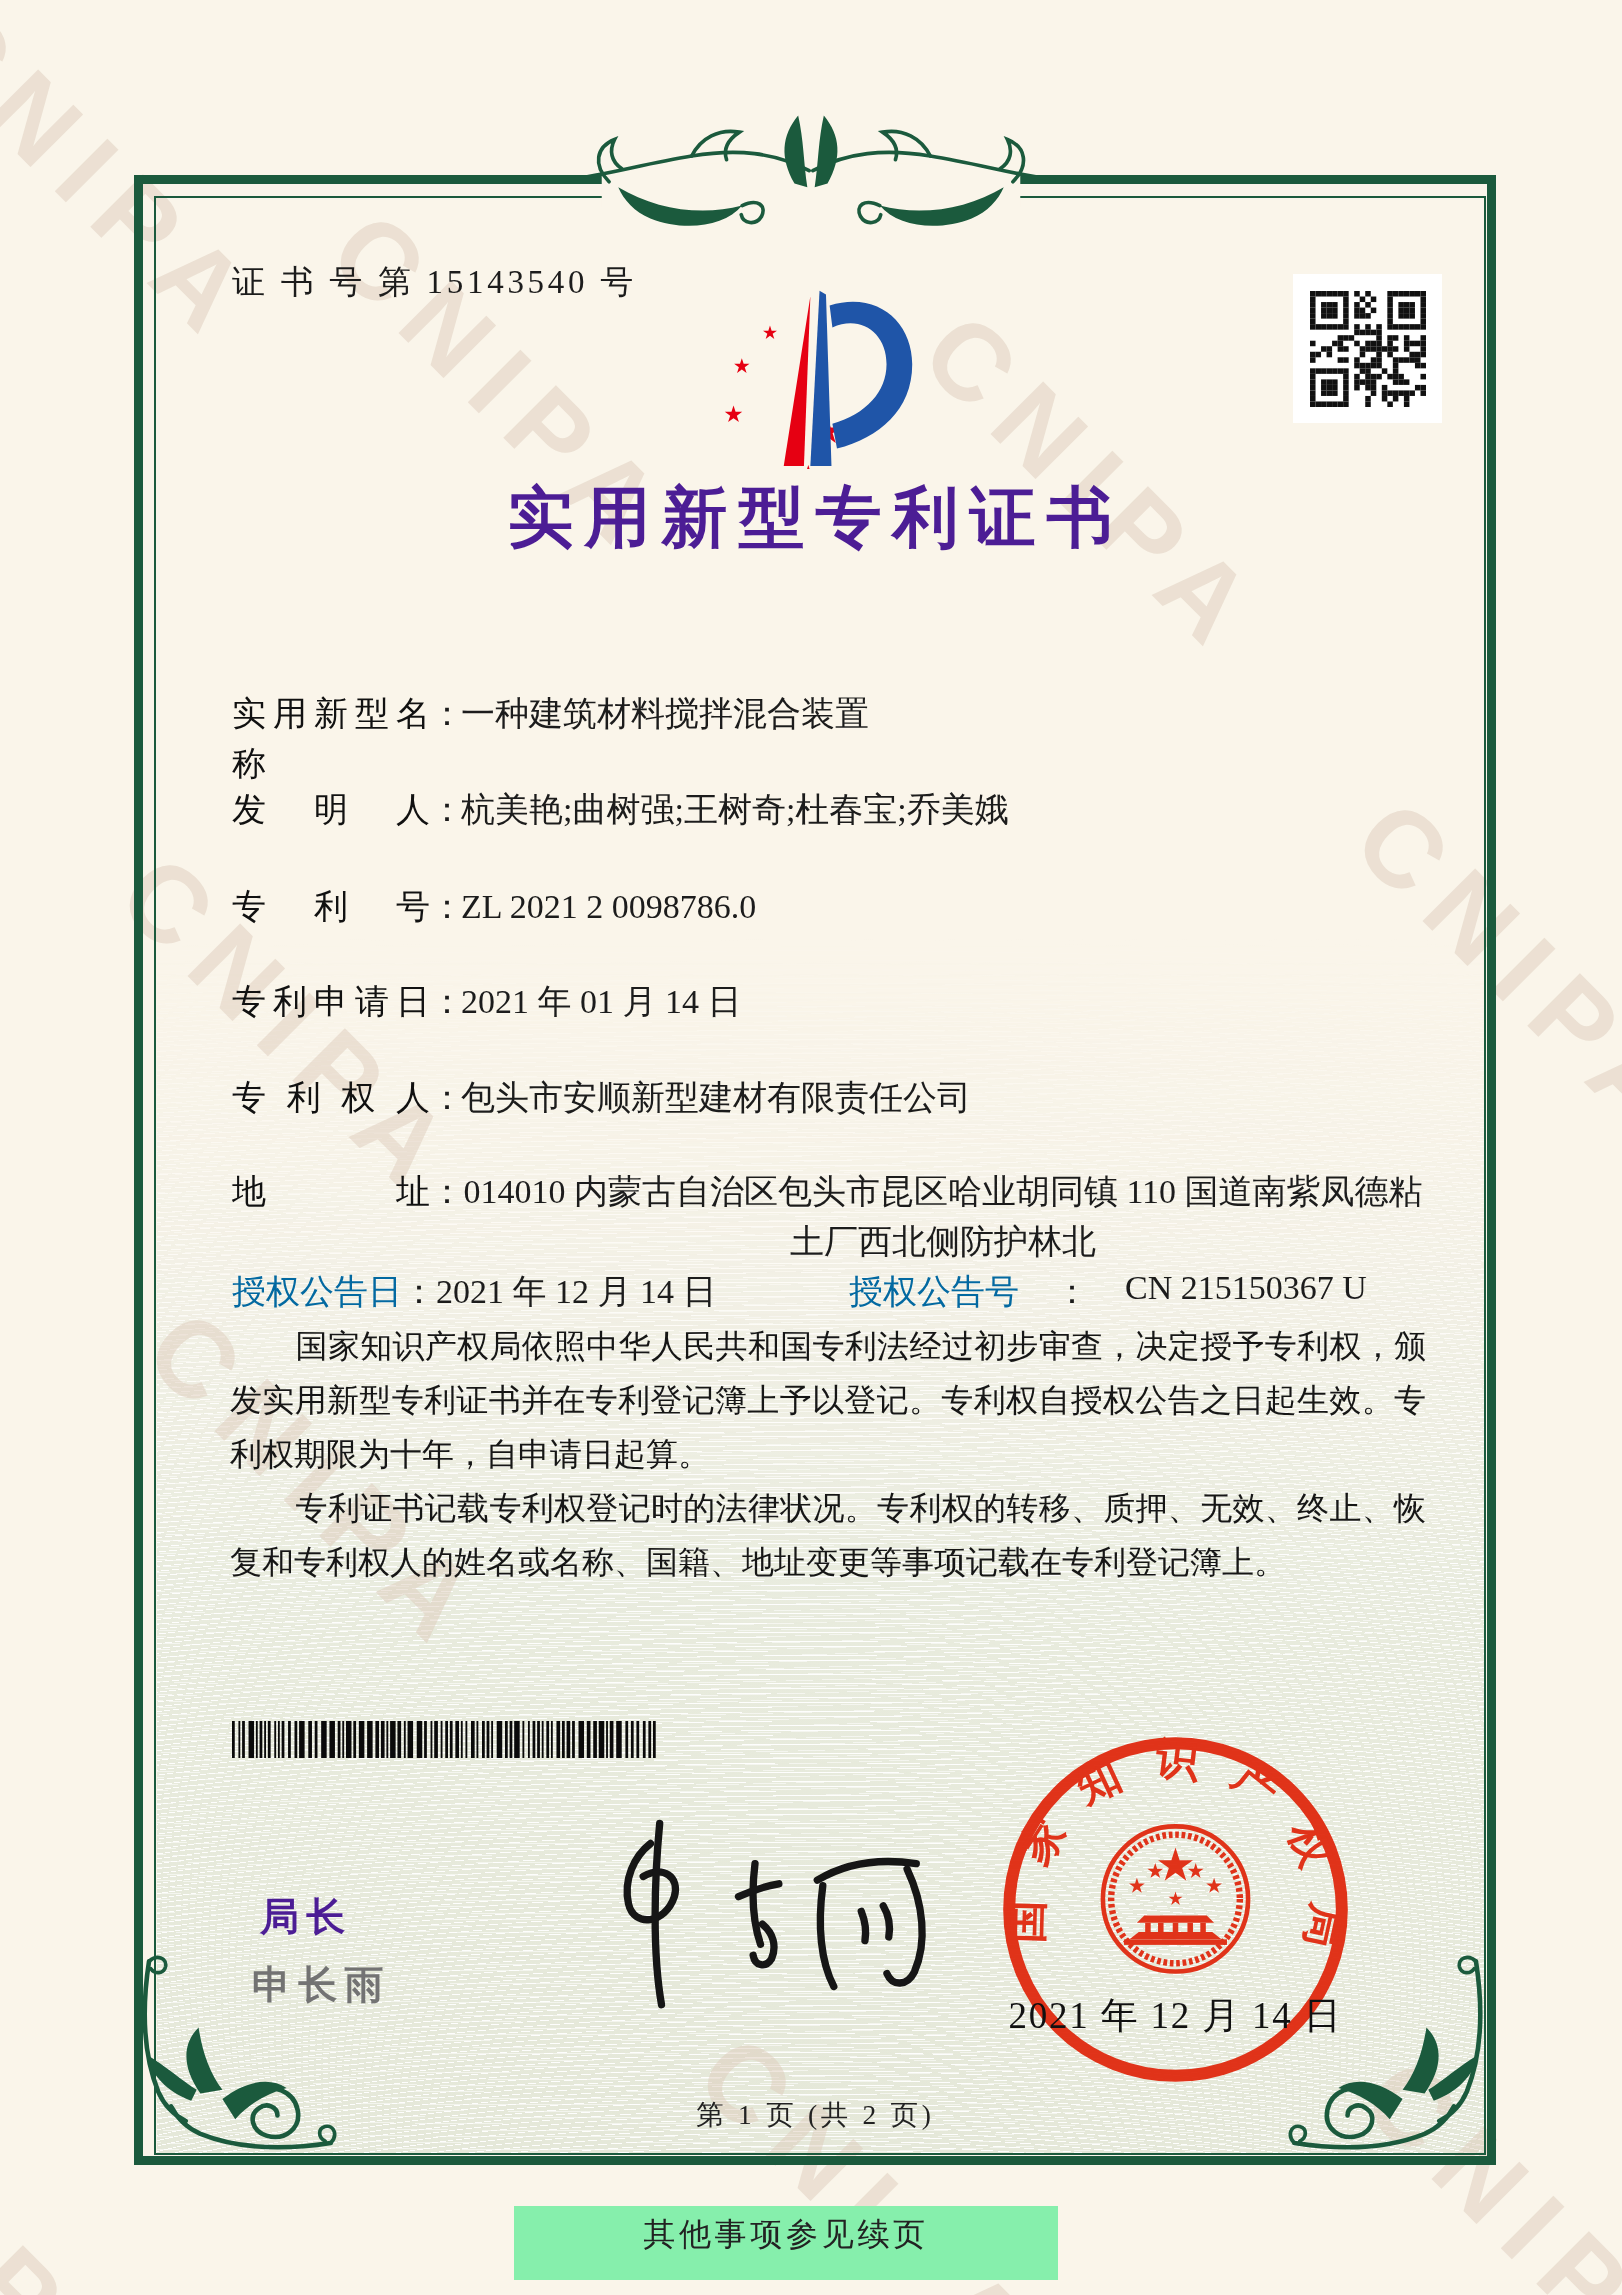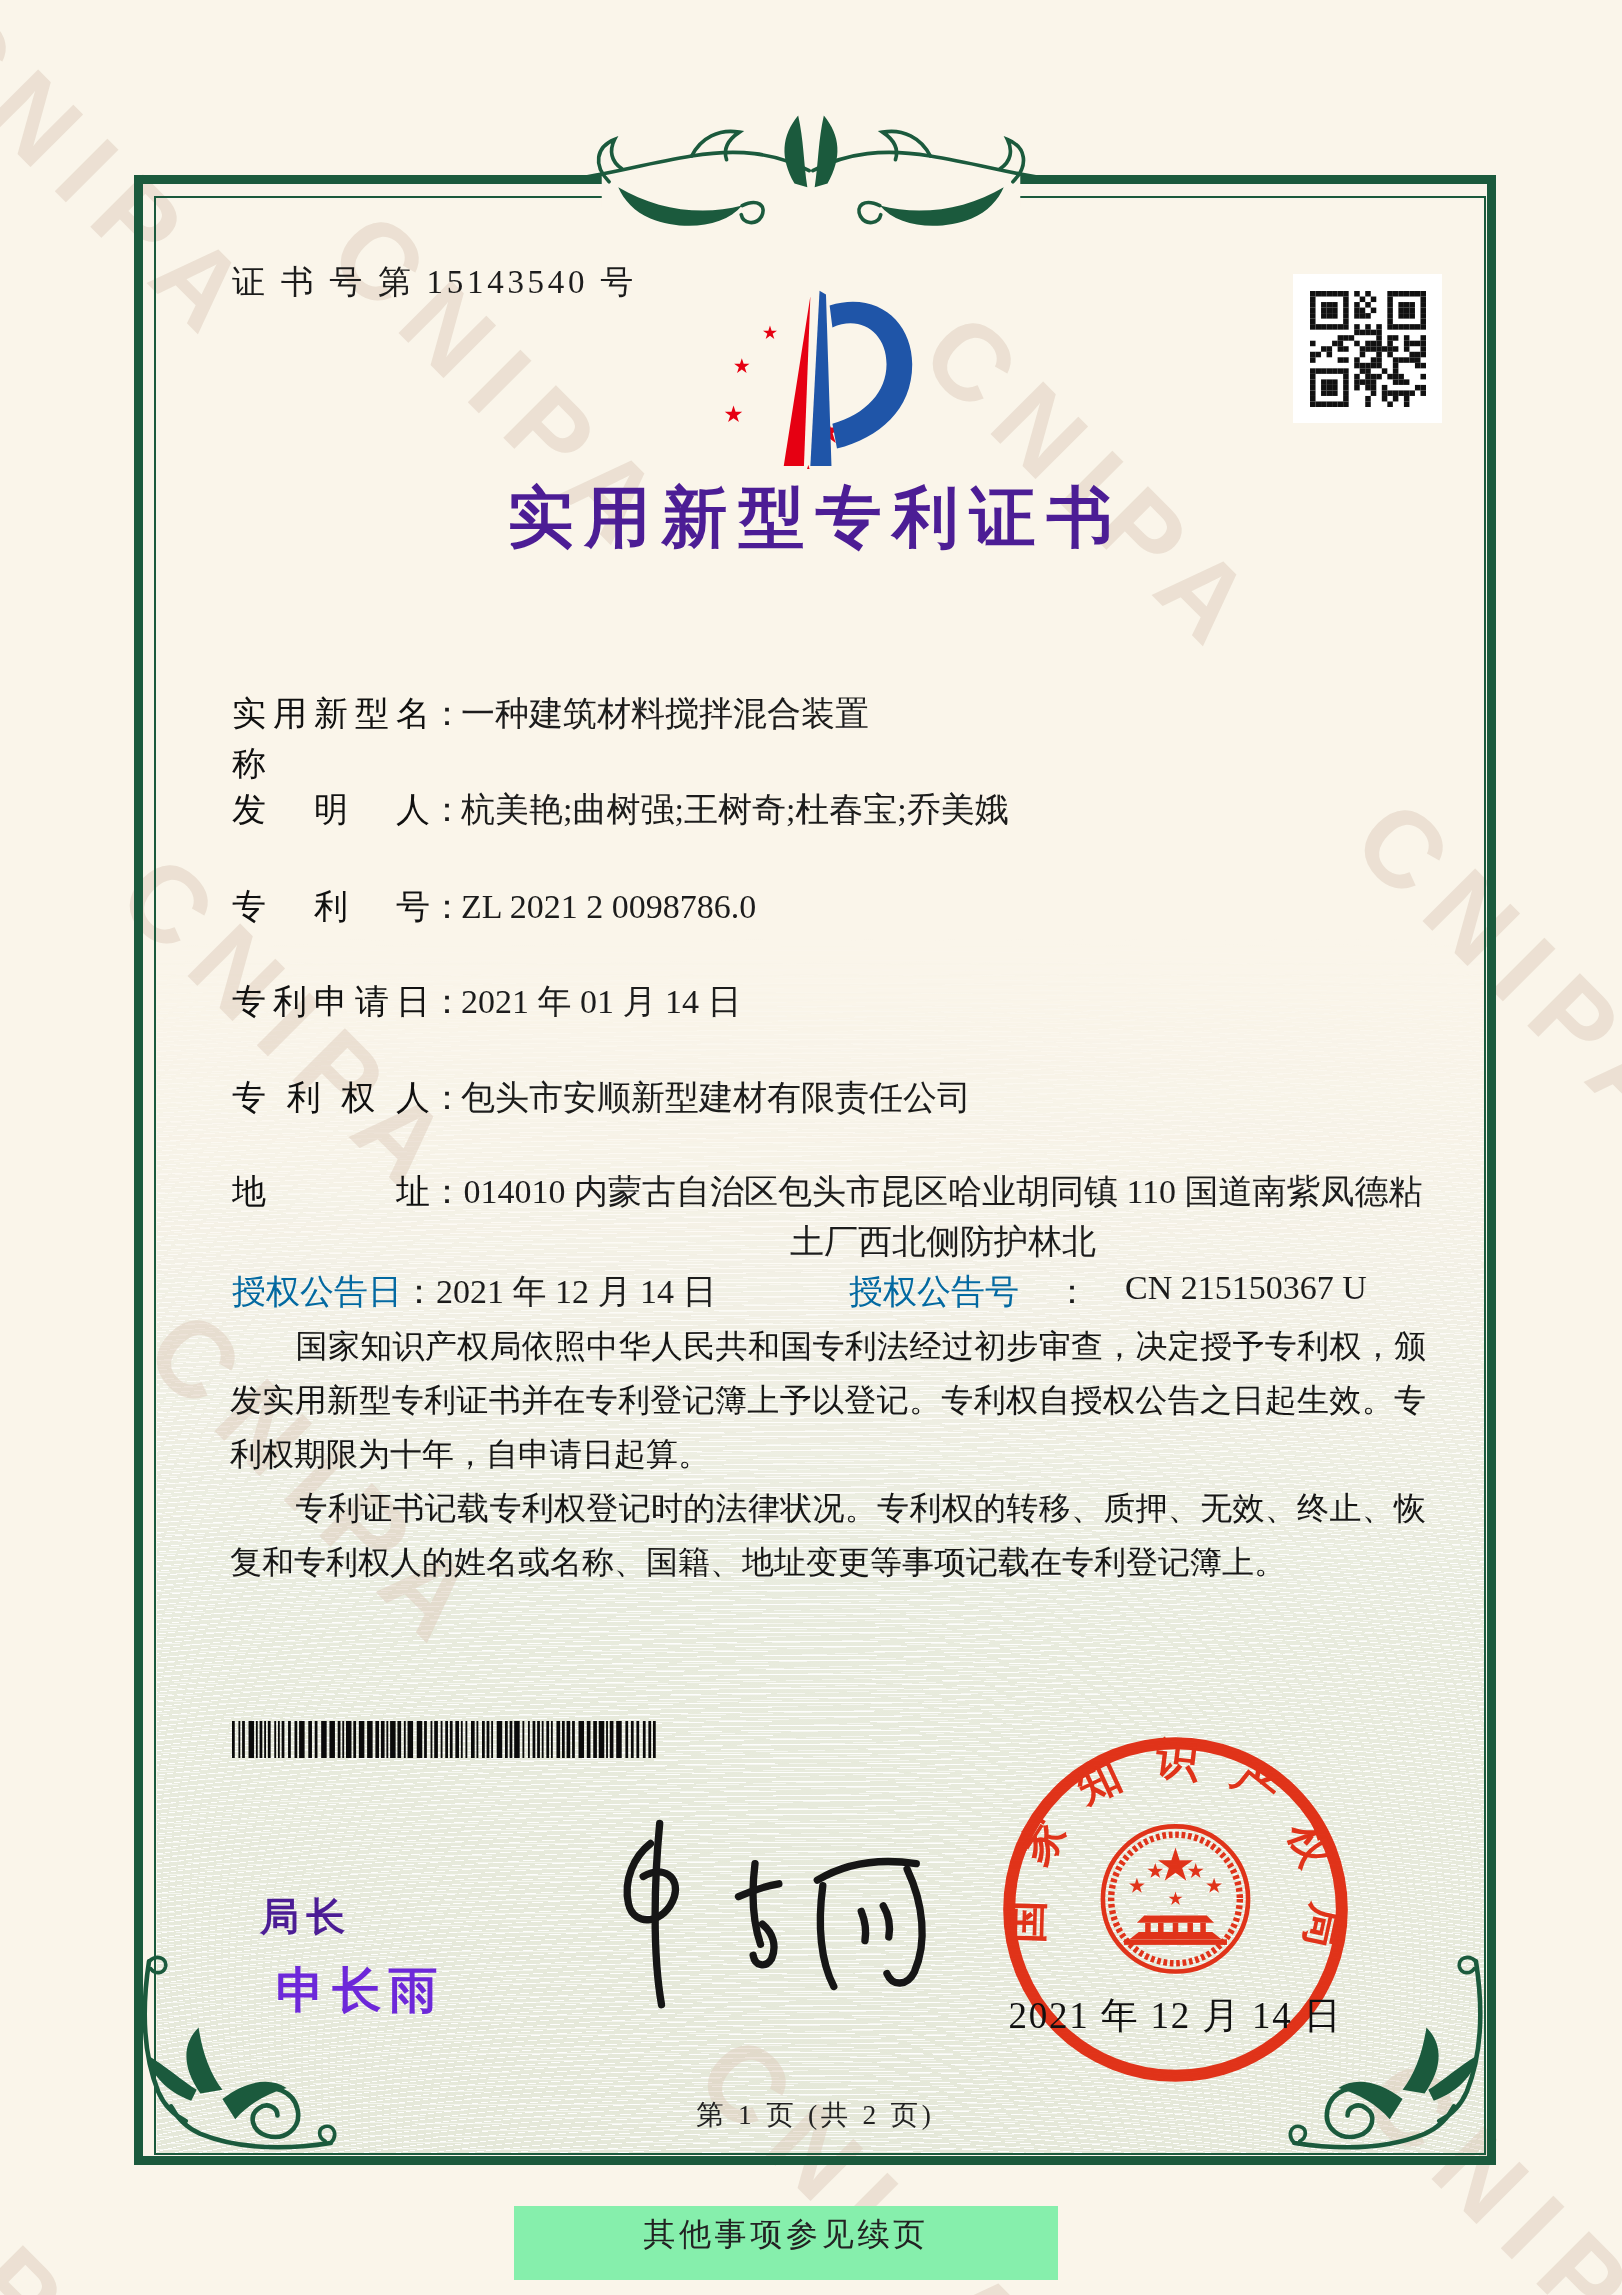--- a/index.html
+++ b/index.html
@@ -59,22 +59,22 @@
   .grant-pair.second{position:absolute;left:617px;top:0;gap:36px;}
   .g-label{color:#0369a1;font-family:Liberation Serif, serif;}
   
   .paragraphs{position:absolute;left:230px;top:1319px;width:1196px;z-index:4;
     font-size:32px;line-height:54px;text-align:justify;color:#161616;}
   .paragraphs p{margin:0;text-indent:2.05em;}
   
   .barcode{position:absolute;left:232px;top:1721px;width:432px;height:37px;z-index:4;}
   .director-title{position:absolute;left:260px;top:1890px;font-size:39px;letter-spacing:7.3px;
     font-family:Liberation Mono, monospace;font-weight:600;color:#4c1d95;z-index:4;}
-  .director-name{position:absolute;left:276px;top:1958px;font-size:49px;letter-spacing:7.3px;
-    font-family:"Liberation Sans","DejaVu Sans",sans-serif;font-weight:600;color:#6d28d9;z-index:4;}
+  .director-name{position:absolute;left:252px;top:1958px;font-size:39px;letter-spacing:7.3px;
+    font-family:"Liberation Sans","DejaVu Sans",sans-serif;font-weight:600;color:#737373;z-index:4;}
   .signature{position:absolute;left:542px;top:1816px;width:404px;height:197px;z-index:4;}
   .seal{position:absolute;left:994px;top:1728px;width:363px;height:363px;z-index:4;opacity:0.96;}
   .seal-date{position:absolute;left:994px;top:1991px;width:363px;text-align:center;
     font-size:37px;letter-spacing:1.8px;color:#111;z-index:5;}
   .page-footer{position:absolute;left:134px;top:2097px;width:1363px;text-align:center;
     font-size:27.5px;letter-spacing:3.7px;color:#222;z-index:4;}
   .continuation{position:absolute;left:514px;top:2206px;width:544px;height:74px;background:#86efac;
     line-height:57px;text-align:center;font-size:32px;letter-spacing:3.7px;color:#222;z-index:5;}
   .green{stroke:#1b5a3d;fill:none;stroke-linecap:round;}
   .greenf{fill:#1b5a3d;stroke:none;}

